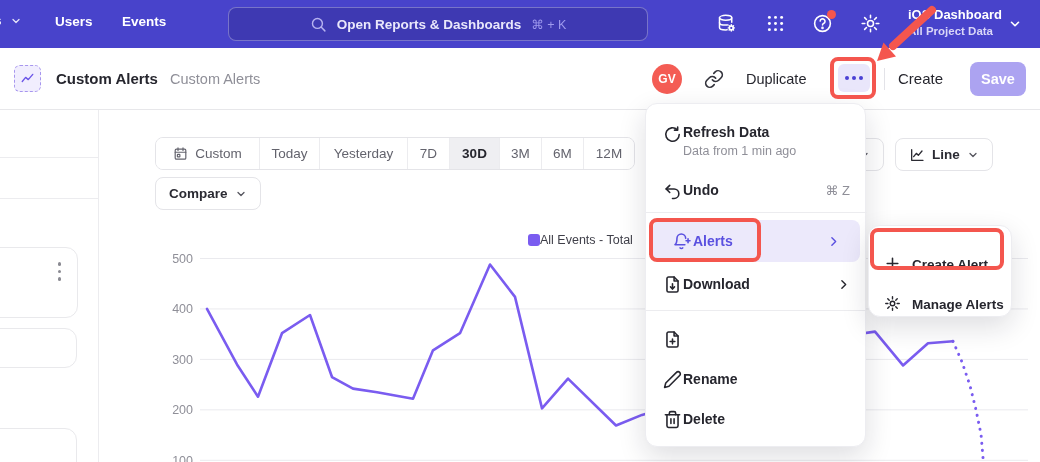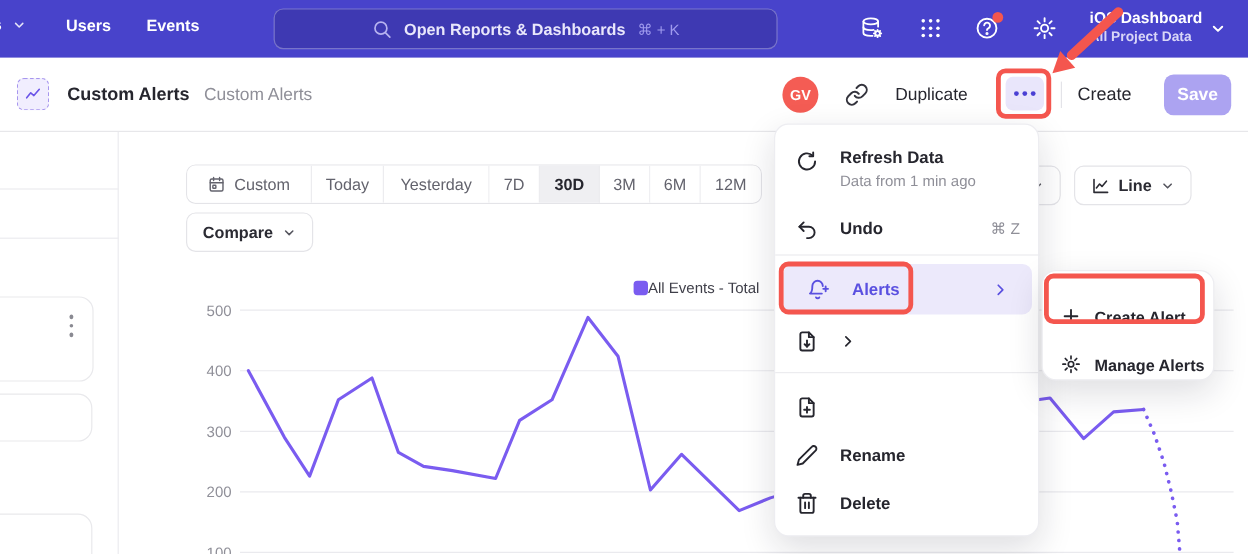--- a/index.html
+++ b/index.html
@@ -68,21 +68,21 @@
     background:#fff;font-size:13.5px;font-weight:700;color:#2b2b33;cursor:pointer;z-index:2}
   .btn .chev{width:12px;height:12px;color:#55555e}
   .compare-btn{left:155px;top:177px}
   .hidden-dd{left:770px;top:138px;width:114px;justify-content:flex-end;z-index:2}
   .line-btn{left:895px;top:138px}
   .line-btn .lc{width:16px;height:16px;color:#2b2b33}
 
   
   .menu{position:absolute;left:645px;top:103px;width:221px;height:344px;background:#fff;border:1px solid #EDEDF1;border-radius:12px;
     box-shadow:0 10px 28px rgba(20,20,43,.14);z-index:10}
-  .mrow{position:absolute;left:0;width:221px;display:flex;align-items:center;gap:18px;padding:0 17px;cursor:pointer}
+  .mrow{position:absolute;left:0;width:221px;display:flex;align-items:center;gap:1px;padding:0 17px;cursor:pointer}
   .mrow .mi{width:19px;height:19px;color:#26262e;flex:none}
   .mrow .lbl{font-size:14px;font-weight:600;color:#26262e;flex:1}
   .mrow .rt{font-size:13px;color:var(--text-gray)}
   .mrow .rchev{width:13px;height:13px;color:#26262e}
   .m-refresh{top:12px;height:48px;align-items:flex-start;padding-top:7px}
   .m-refresh .mi{margin-top:2px}
   .sub{font-size:12.5px;color:var(--text-gray);margin-top:3px;font-weight:400}
   .m-undo{top:66px;height:40px}
   .m-div{position:absolute;left:0;width:221px;height:1px;background:#ECECEF}
   .m-alerts{top:116px;height:42px;left:7px;width:207px;padding:0 20px;background:var(--menu-highlight);border-radius:8px}
@@ -360,20 +360,21 @@
 
     <div class="mrow m-download">
       <span class="icon mi">
         <svg viewBox="0 0 24 24" fill="none" stroke="currentColor" stroke-width="2" stroke-linecap="round" stroke-linejoin="round">
             <path d="M14 2.5H7a2 2 0 0 0-2 2v15a2 2 0 0 0 2 2h10a2 2 0 0 0 2-2V7.5z"></path>
             <polyline points="14 2.5 14 7.5 19 7.5"></polyline>
             <path d="M12 11v6.5"></path>
             <polyline points="9.5 15 12 17.5 14.5 15"></polyline>
           </svg>
       </span>
+      <span class="lbl">Download</span>
       <span class="icon rchev">
         <svg viewBox="0 0 24 24" fill="none" stroke="currentColor" stroke-width="2.6" stroke-linecap="round" stroke-linejoin="round">
             <polyline points="9 5 16 12 9 19"></polyline>
           </svg>
       </span>
     </div>
 
     <div class="m-div" style="top:206px"></div>
 
     <div class="mrow m-newreport">

